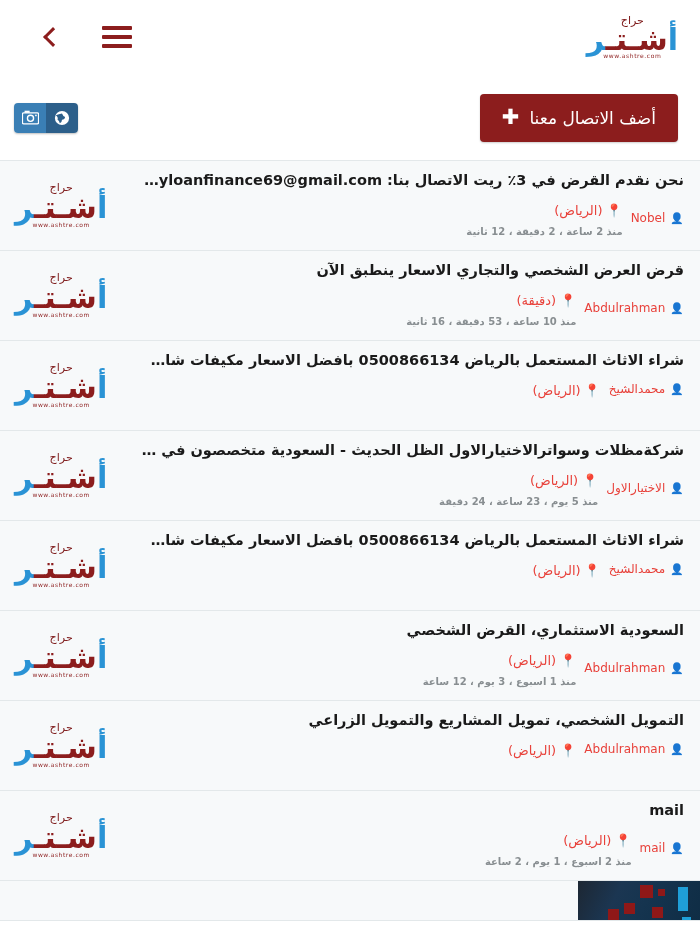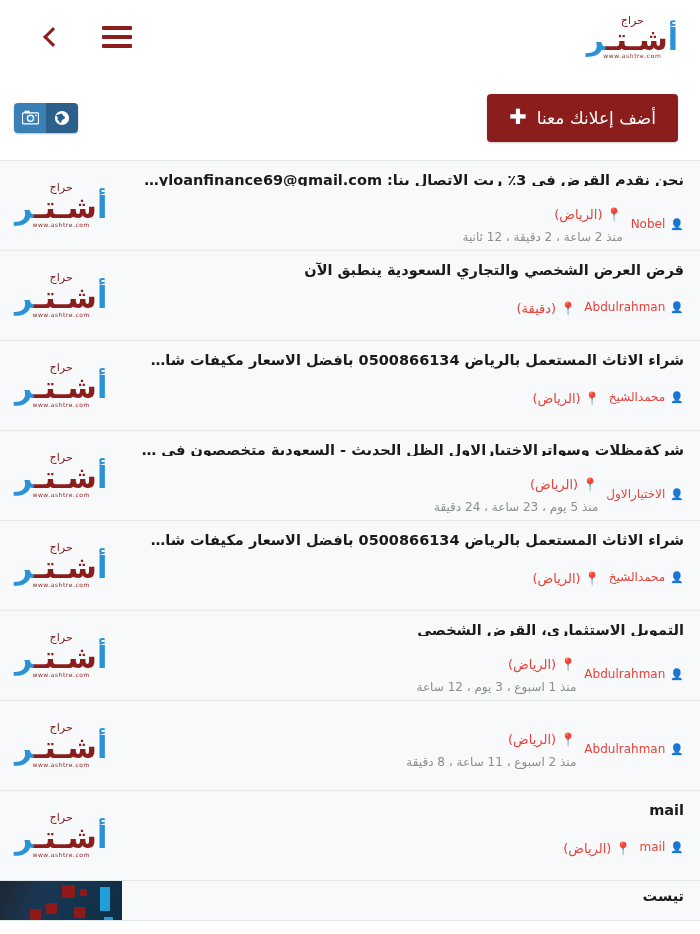--- a/index.html
+++ b/index.html
@@ -162,44 +162,45 @@
     font-size: 14.5px;
     font-weight: bold;
     color: #1a1a1a;
     white-space: nowrap;
     overflow: hidden;
     text-overflow: ellipsis;
     text-align: right;
     line-height: 1.3;
   }
   .listing-meta {
-    margin-top: 18px;
+    margin-top: 10px;
     display: flex;
     align-items: center;
     justify-content: flex-start;
     flex-direction: row-reverse;
   }
   .meta-right {
     text-align: right;
     flex: 1;
   }
   .listing-loc {
     font-size: 13px;
     color: #e8413a;
     display: inline-flex;
     align-items: center;
     gap: 4px;
     flex-direction: row-reverse;
   }
   .pin-icon { font-size: 13px; line-height: 1; }
   .listing-time {
     margin-top: 7px;
-    font-size: 12px;
+    font-size: 10px;
     color: #888e91;
     letter-spacing: 0.1px;
+    font-weight: bold;
   }
   .listing-user {
     font-size: 12px;
     color: #e8413a;
     display: inline-flex;
     align-items: center;
     gap: 5px;
     white-space: nowrap;
     padding-left: 8px;
   }
@@ -278,21 +279,21 @@
     </div>
     <div class="tgl tgl-globe">
       <svg width="16" height="16" viewBox="0 0 18 18">
         <circle cx="9" cy="9" r="8" fill="#ffffff"></circle>
         <path d="M2 6 Q5 8 4 11 Q6 12 6.5 15 Q9 14 9 11 Q12 11 12.5 8 Q10 7 9 4 Q5.5 4.5 2 6 Z" fill="#2c5f8a"></path>
       </svg>
     </div>
   </div>
 
   <button class="add-btn">
-    <span>أضف إعلانك معنا</span>
+    <span>أضف الاتصال معنا</span>
     <span class="plus">✚</span>
   </button>
 </div>
 
 <div class="listings" id="listings">
     <div class="listing">
     <div class="listing-body">
       <div class="listing-title">نحن نقدم القرض في 3٪ ريت الاتصال بنا: Shaveyloanfinance69@gmail.com</div>
 
       <div class="listing-meta">
@@ -313,28 +314,29 @@
 
   <div class="thumb-logo">
     <div class="logo-top">حراج</div>
     <div class="logo-main"><span class="blue">أ</span>شـتـ<span class="blue">ر</span></div>
     <div class="logo-url">www.ashtre.com</div>
   </div>
     </div>
     </div>
     <div class="listing">
     <div class="listing-body">
-      <div class="listing-title">قرض العرض الشخصي والتجاري السعودية ينطبق الآن</div>
+      <div class="listing-title">قرض العرض الشخصي والتجاري الاسعار ينطبق الآن</div>
 
       <div class="listing-meta">
         <div class="meta-right">
           <div class="listing-loc">
             <span>(دقيقة)</span>
             <span class="pin-icon">📍</span>
           </div>
+          <div class="listing-time">منذ 10 ساعة ، 53 دقيقة ، 16 ثانية</div>
         </div>
         <div class="listing-user">
           <span class="user-icon">👤</span>
           <span>Abdulrahman</span>
         </div>
       </div>
     </div>
     <div class="thumb">
 
   <div class="thumb-logo">
@@ -418,21 +420,21 @@
 
   <div class="thumb-logo">
     <div class="logo-top">حراج</div>
     <div class="logo-main"><span class="blue">أ</span>شـتـ<span class="blue">ر</span></div>
     <div class="logo-url">www.ashtre.com</div>
   </div>
     </div>
     </div>
     <div class="listing">
     <div class="listing-body">
-      <div class="listing-title">التمويل الاستثماري، القرض الشخصي</div>
+      <div class="listing-title">السعودية الاستثماري، القرض الشخصي</div>
 
       <div class="listing-meta">
         <div class="meta-right">
           <div class="listing-loc">
             <span>(الرياض)</span>
             <span class="pin-icon">📍</span>
           </div>
           <div class="listing-time">منذ 1 اسبوع ، 3 يوم ، 12 ساعة</div>
         </div>
         <div class="listing-user">
@@ -445,28 +447,28 @@
 
   <div class="thumb-logo">
     <div class="logo-top">حراج</div>
     <div class="logo-main"><span class="blue">أ</span>شـتـ<span class="blue">ر</span></div>
     <div class="logo-url">www.ashtre.com</div>
   </div>
     </div>
     </div>
     <div class="listing">
     <div class="listing-body">
-
-      <div class="listing-meta">
-        <div class="meta-right">
-          <div class="listing-loc">
-            <span>(الرياض)</span>
-            <span class="pin-icon">📍</span>
-          </div>
-          <div class="listing-time">منذ 2 اسبوع ، 11 ساعة ، 8 دقيقة</div>
+      <div class="listing-title">التمويل الشخصي، تمويل المشاريع والتمويل الزراعي</div>
+
+      <div class="listing-meta">
+        <div class="meta-right">
+          <div class="listing-loc">
+            <span>(الرياض)</span>
+            <span class="pin-icon">📍</span>
+          </div>
         </div>
         <div class="listing-user">
           <span class="user-icon">👤</span>
           <span>Abdulrahman</span>
         </div>
       </div>
     </div>
     <div class="thumb">
 
   <div class="thumb-logo">
@@ -479,41 +481,38 @@
     <div class="listing">
     <div class="listing-body">
       <div class="listing-title">mail</div>
 
       <div class="listing-meta">
         <div class="meta-right">
           <div class="listing-loc">
             <span>(الرياض)</span>
             <span class="pin-icon">📍</span>
           </div>
+          <div class="listing-time">منذ 2 اسبوع ، 1 يوم ، 2 ساعة</div>
         </div>
         <div class="listing-user">
           <span class="user-icon">👤</span>
           <span>mail</span>
         </div>
       </div>
     </div>
     <div class="thumb">
 
   <div class="thumb-logo">
     <div class="logo-top">حراج</div>
     <div class="logo-main"><span class="blue">أ</span>شـتـ<span class="blue">ر</span></div>
     <div class="logo-url">www.ashtre.com</div>
   </div>
     </div>
     </div>
     <div class="listing partial">
-    <div class="listing-body">
-      <div class="listing-title">تيست</div>
-
-    </div>
     <div class="thumb">
       <div class="thumb-photo">
           <span class="blk" style="left:62px;top:4px;width:13px;height:13px"></span>
           <span class="blk" style="left:46px;top:22px;width:11px;height:11px"></span>
           <span class="blk" style="left:30px;top:28px;width:11px;height:11px"></span>
           <span class="blk" style="left:74px;top:26px;width:11px;height:11px"></span>
           <span class="blk b" style="left:100px;top:6px;width:10px;height:24px"></span>
           <span class="blk b" style="left:104px;top:36px;width:9px;height:22px"></span>
           <span class="blk" style="left:80px;top:8px;width:7px;height:7px"></span>
         </div>

